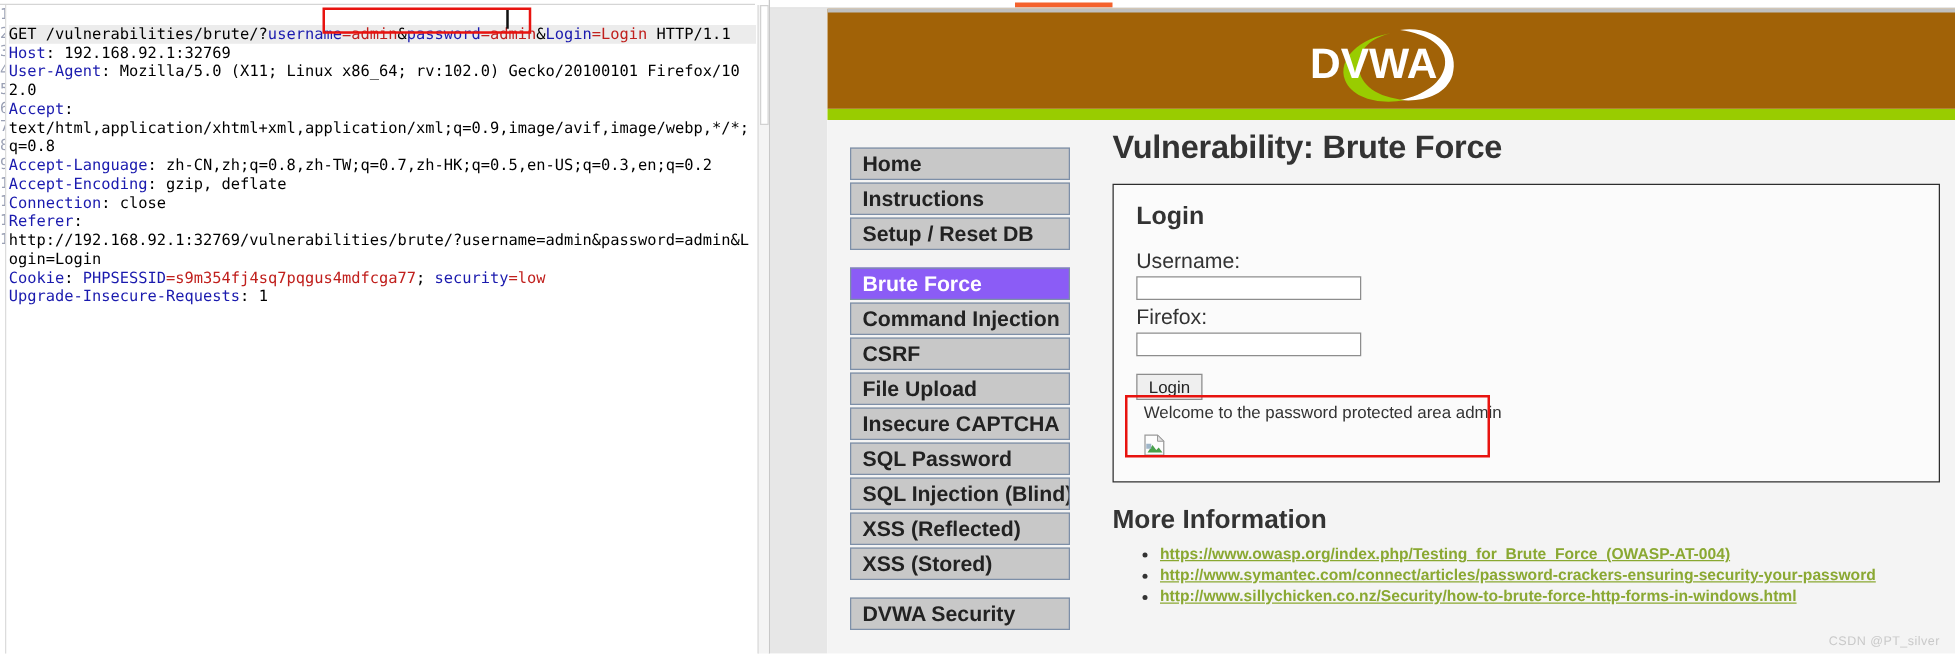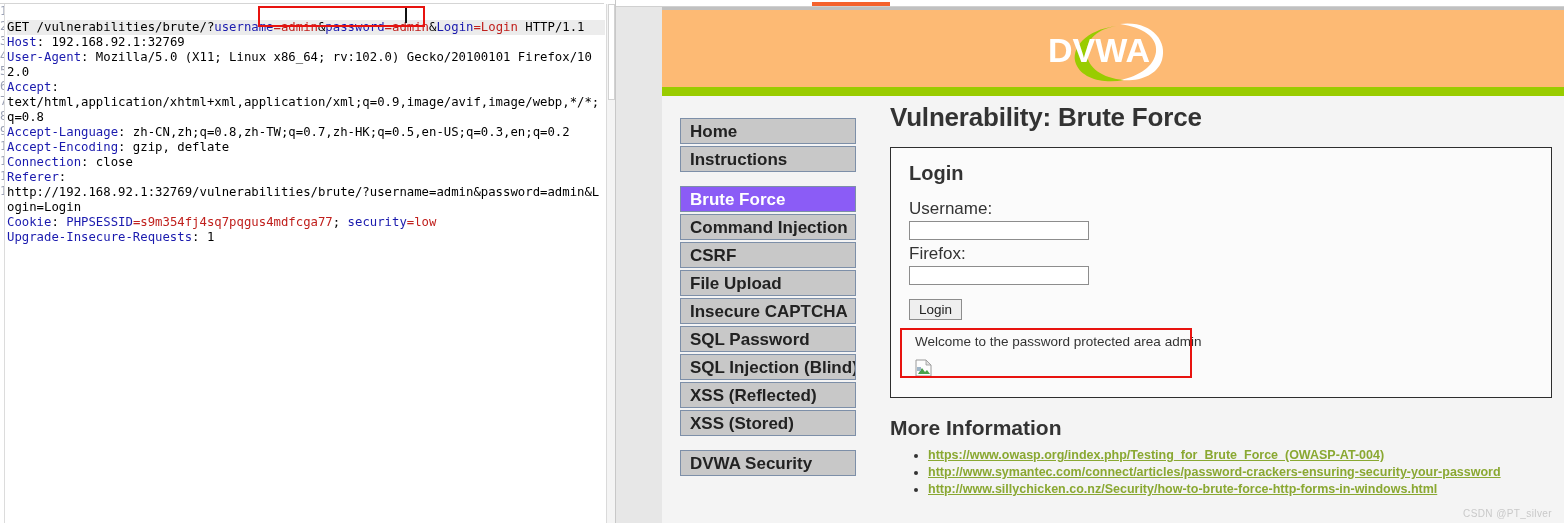--- a/index.html
+++ b/index.html
@@ -157,21 +157,21 @@
     left: 46px;
     right: 0;
     bottom: 0;
     background: #ffffff;
   }
 
   
   .dvwa-header {
     position: relative;
     height: 80px;
-    background: #fdba74;
+    background: #a16207;
     border-top: 3px solid #c0c0c0;
     box-sizing: border-box;
   }
   .dvwa-logo {
     position: absolute;
     left: 50%;
     top: 8px;
     transform: translateX(-50%);
     width: 170px;
     height: 66px;
@@ -263,21 +263,20 @@
     font-family: "Liberation Sans", sans-serif;
     font-size: 13.5px;
     color: #222222;
     background: #efefef;
     border: 1px solid #8d8d8d;
     padding: 2px 9px;
     cursor: pointer;
   }
   .welcome-wrap {
     position: relative;
-    margin-top: 12px;
   }
   .welcome-text {
     font-size: 13.5px;
     color: #333333;
     padding: 2px 0 0 6px;
   }
   .broken-img {
     margin: 10px 0 0 6px;
     width: 17px;
     height: 18px;
@@ -371,20 +370,21 @@
             <text x="20" y="44" font-family="Liberation Sans, sans-serif" font-size="34" font-weight="bold" fill="#ffffff">DVWA</text>
           </svg>
         </div>
         <div class="dvwa-greenbar"></div>
 
         <div class="site-body">
 
           <div id="sidebar">
               <a class="nav-btn">Home</a>
               <a class="nav-btn">Instructions</a>
+              <a class="nav-btn">Setup / Reset DB</a>
               <div class="nav-gap"></div>
               <a class="nav-btn active">Brute Force</a>
               <a class="nav-btn">Command Injection</a>
               <a class="nav-btn">CSRF</a>
               <a class="nav-btn">File Upload</a>
               <a class="nav-btn">Insecure CAPTCHA</a>
               <a class="nav-btn">SQL Password</a>
               <a class="nav-btn">SQL Injection (Blind)</a>
               <a class="nav-btn">XSS (Reflected)</a>
               <a class="nav-btn">XSS (Stored)</a>

